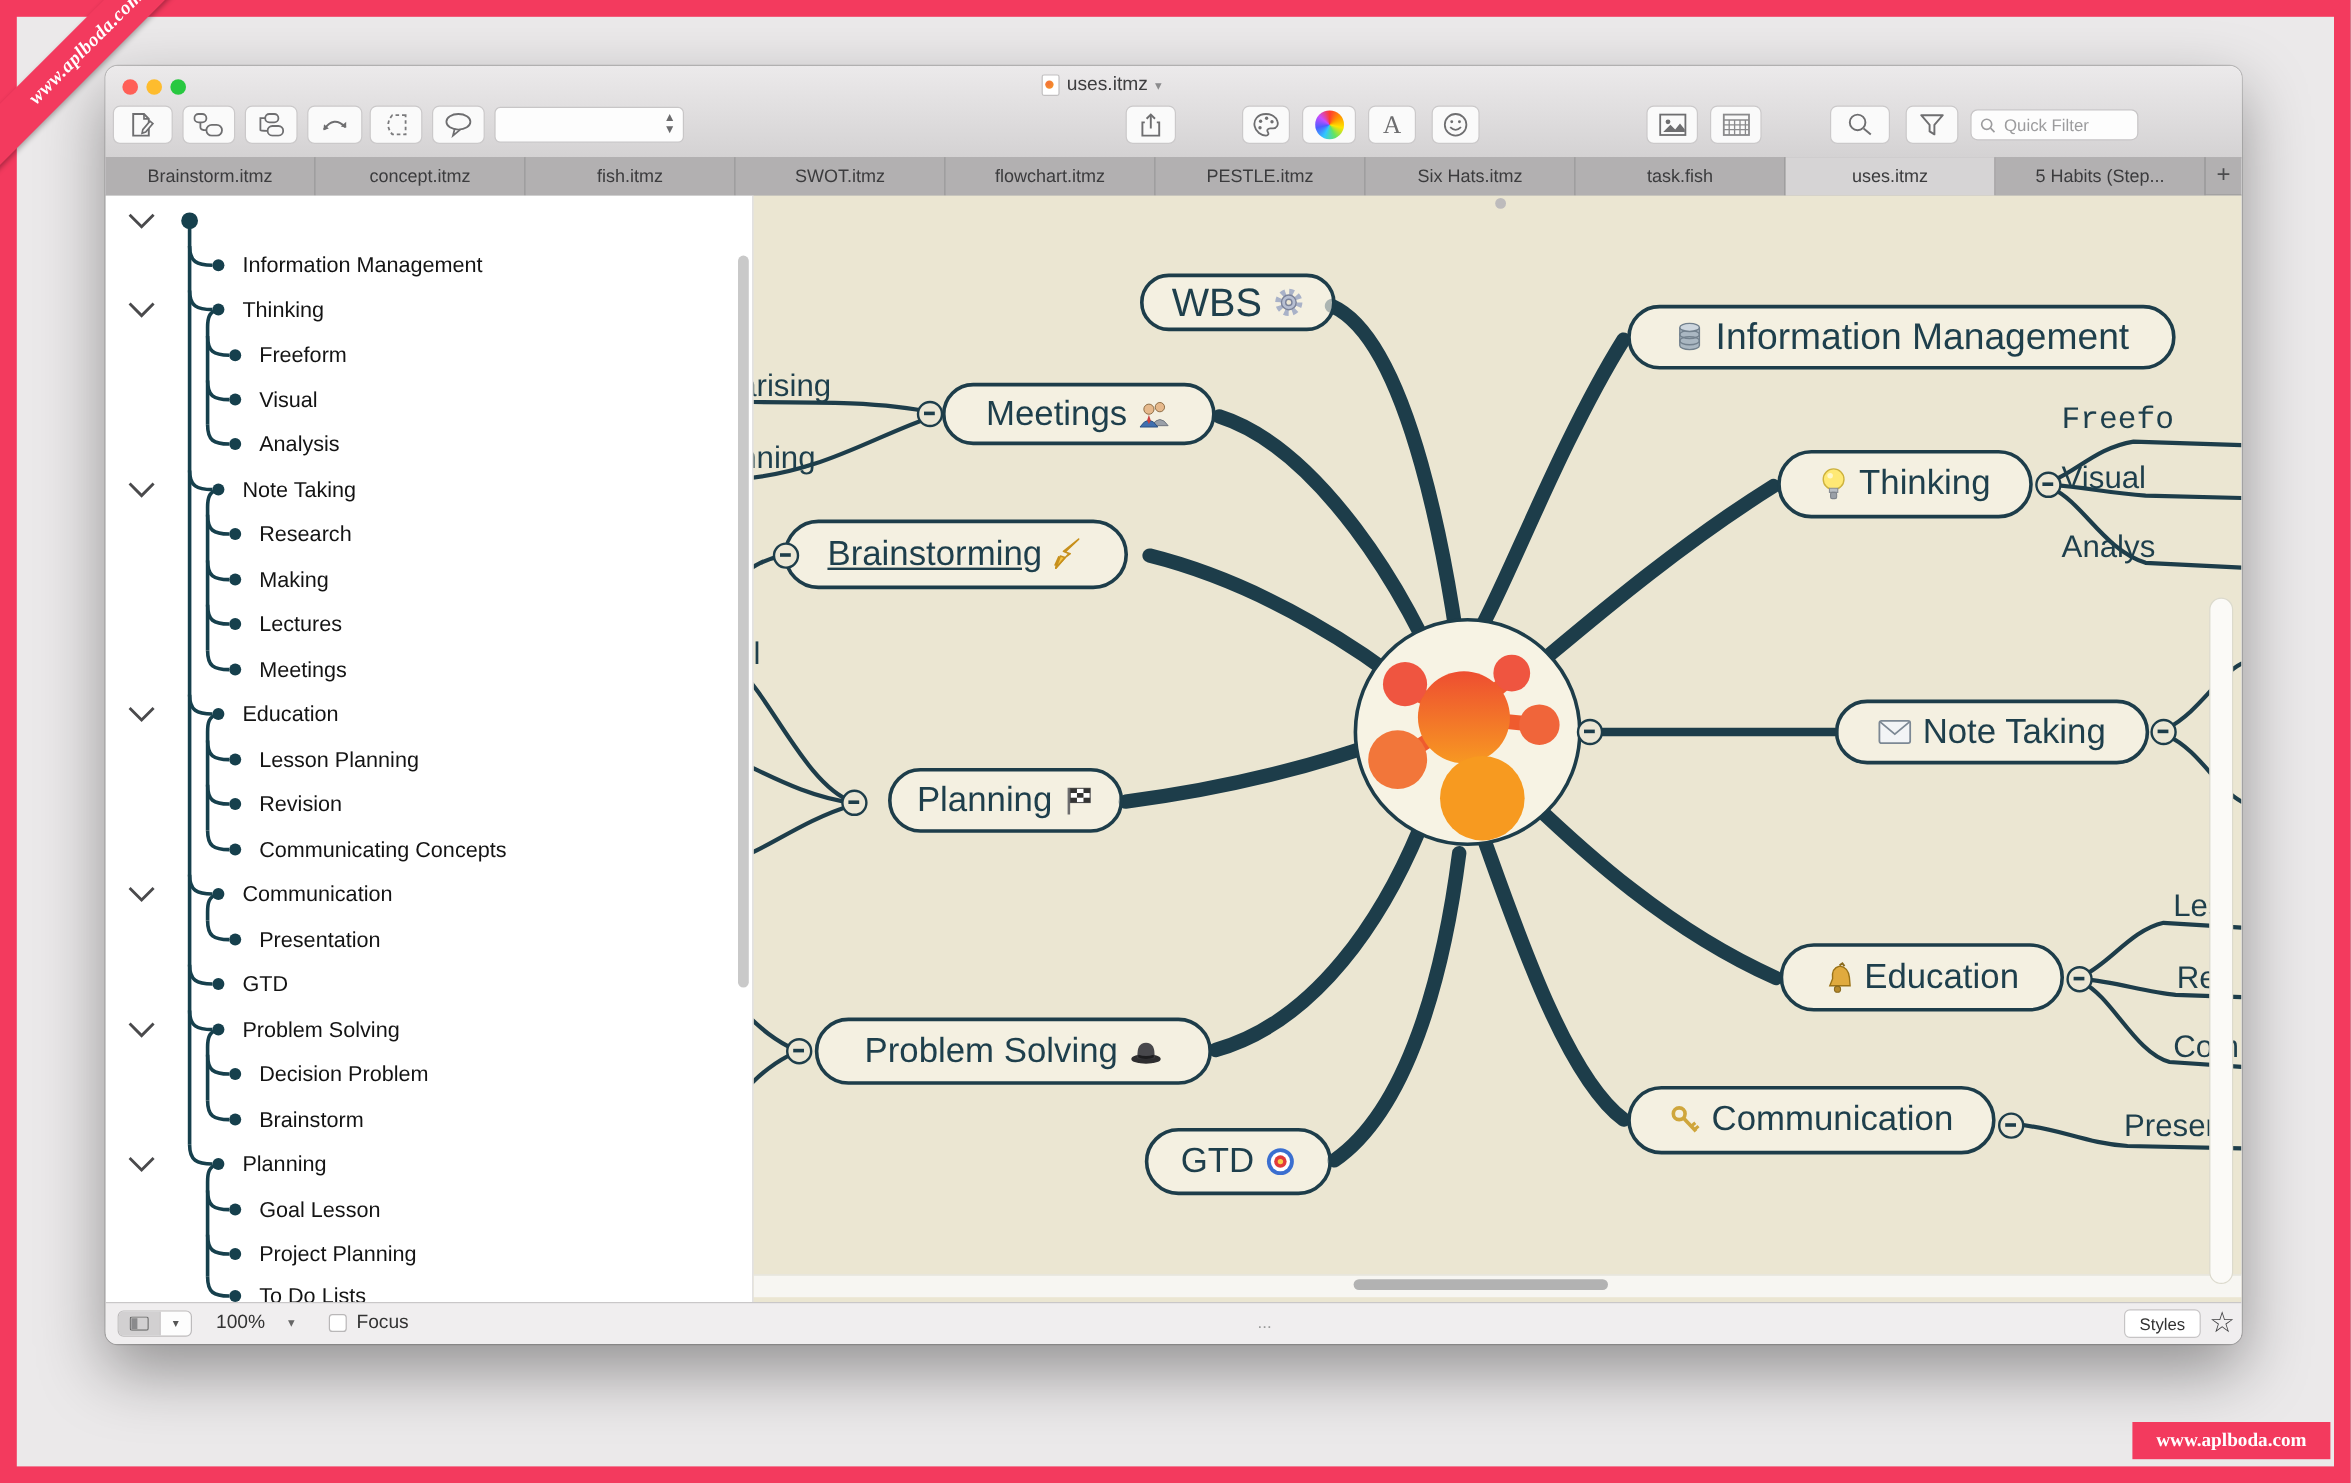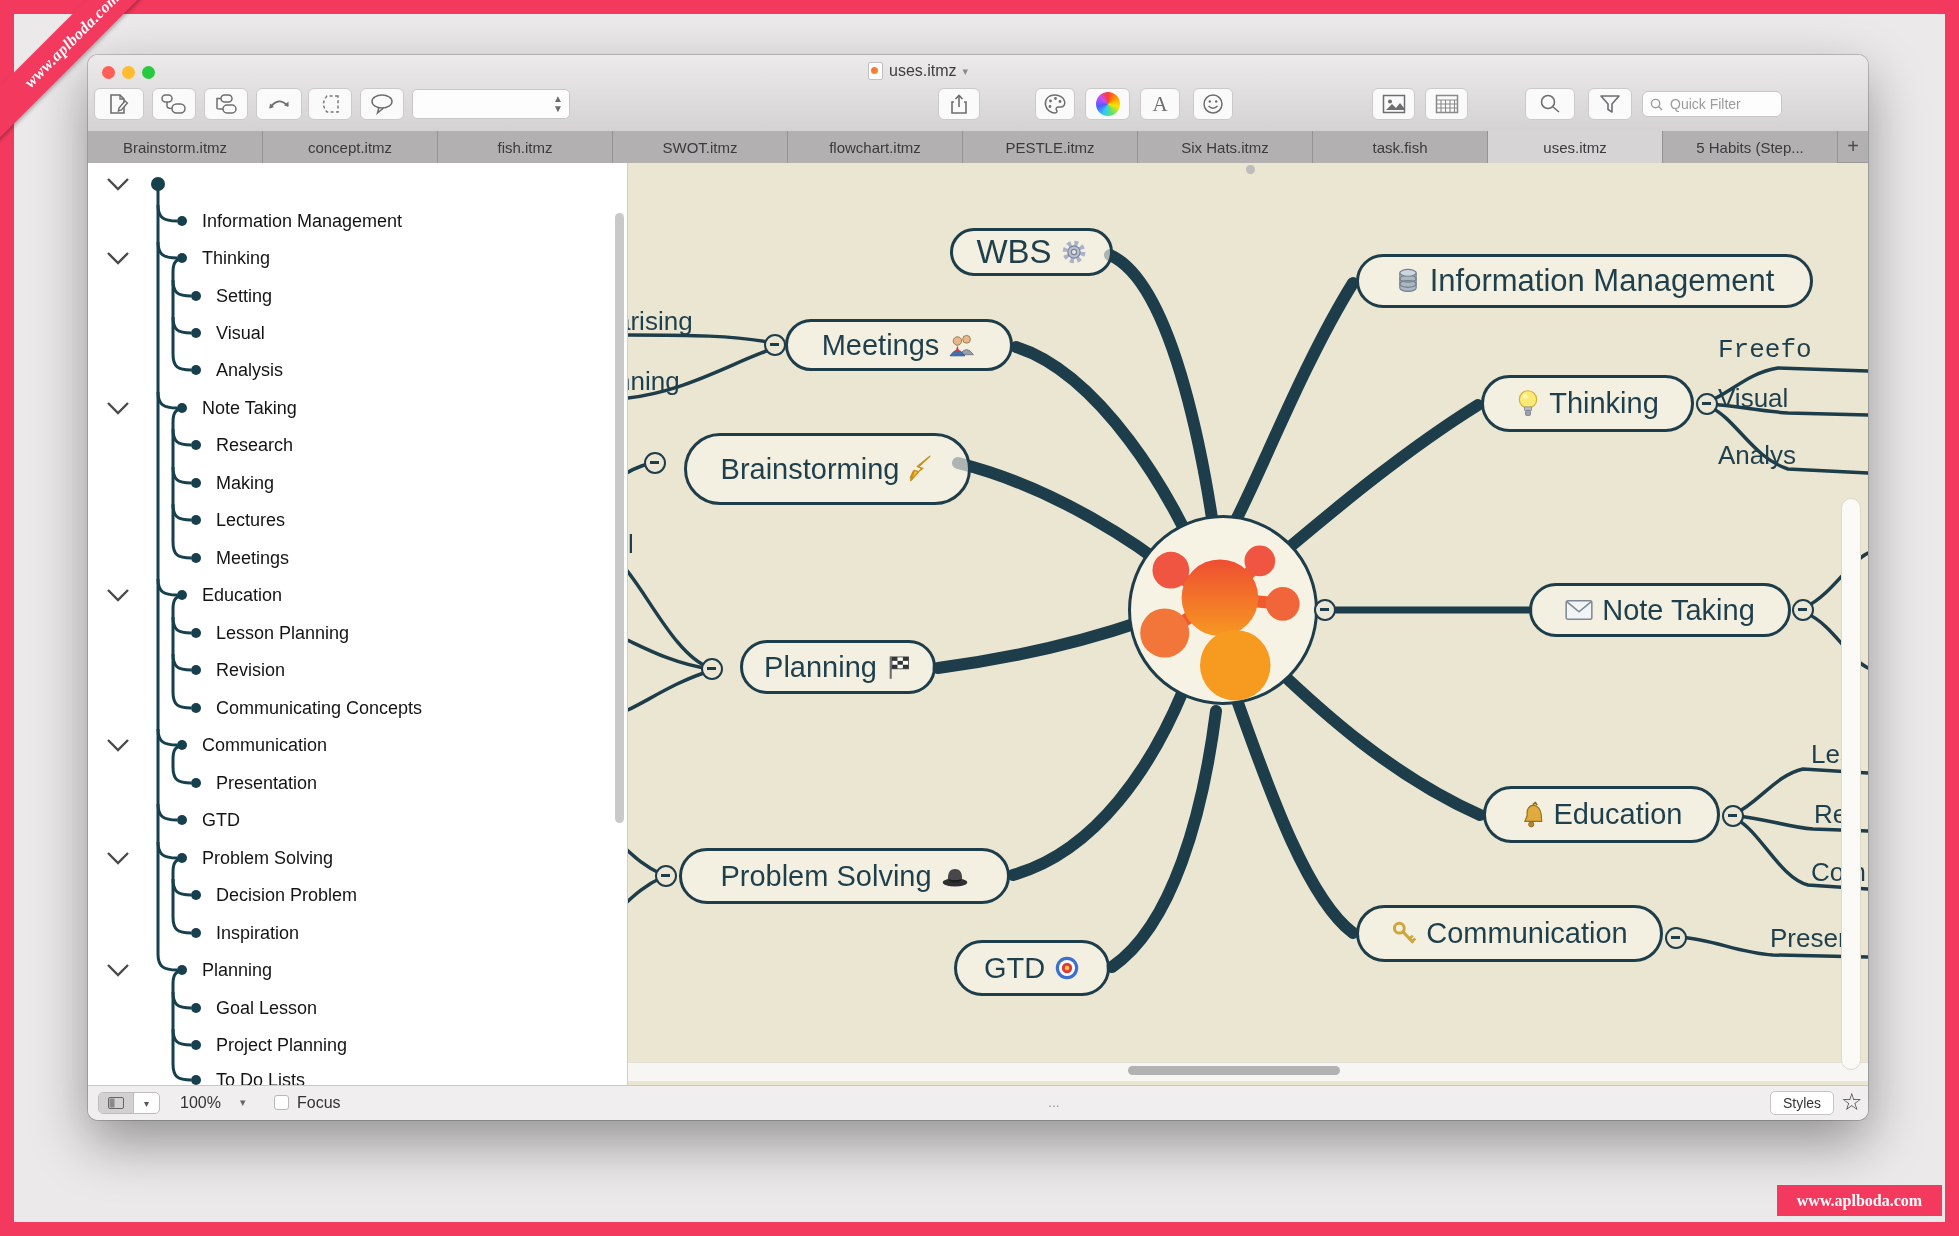--- a/index.html
+++ b/index.html
@@ -302,38 +302,38 @@
           <path d="M20 240 L30 250 L40 240"></path>
           <path d="M20 427 L30 437 L40 427"></path>
           <path d="M20 577 L30 587 L40 577"></path>
           <path d="M20 690 L30 700 L40 690"></path>
           <path d="M20 802 L30 812 L40 802"></path>
         </g>
       </svg>
 
       <div class="sl l1" style="top:47px">Information Management</div>
       <div class="sl l1" style="top:84px">Thinking</div>
-      <div class="sl l2" style="top:122px">Setting</div>
+      <div class="sl l2" style="top:122px">Freeform</div>
       <div class="sl l2" style="top:159px">Visual</div>
       <div class="sl l2" style="top:196px">Analysis</div>
       <div class="sl l1" style="top:234px">Note Taking</div>
       <div class="sl l2" style="top:271px">Research</div>
       <div class="sl l2" style="top:309px">Making</div>
       <div class="sl l2" style="top:346px">Lectures</div>
       <div class="sl l2" style="top:384px">Meetings</div>
       <div class="sl l1" style="top:421px">Education</div>
       <div class="sl l2" style="top:459px">Lesson Planning</div>
       <div class="sl l2" style="top:496px">Revision</div>
       <div class="sl l2" style="top:534px">Communicating Concepts</div>
       <div class="sl l1" style="top:571px">Communication</div>
       <div class="sl l2" style="top:609px">Presentation</div>
       <div class="sl l1" style="top:646px">GTD</div>
       <div class="sl l1" style="top:684px">Problem Solving</div>
       <div class="sl l2" style="top:721px">Decision Problem</div>
-      <div class="sl l2" style="top:759px">Inspiration</div>
+      <div class="sl l2" style="top:759px">Brainstorm</div>
       <div class="sl l1" style="top:796px">Planning</div>
       <div class="sl l2" style="top:834px">Goal Lesson</div>
       <div class="sl l2" style="top:871px">Project Planning</div>
       <div class="sl l2" style="top:906px">To Do Lists</div>
 
       <div class="sscroll"></div>
     </div>
 
     <div class="canvas">
       <svg class="layer" width="1240" height="922">
@@ -411,21 +411,21 @@
         <span>Meetings</span>
         <svg width="28" height="24" viewBox="0 0 24 21">
           <circle cx="16" cy="5.5" r="3.4" fill="#e6b98c" stroke="#8a6a42" stroke-width=".7"></circle>
           <path d="M10 19 q6 -9 12 0 z" fill="#9aa0a8" stroke="#6e747c" stroke-width=".7"></path>
           <circle cx="8" cy="7" r="3.7" fill="#e6b98c" stroke="#8a6a42" stroke-width=".7"></circle>
           <path d="M1.5 20 q6.5 -10 13 0 z" fill="#3f6fae" stroke="#2c4f80" stroke-width=".7"></path>
           <path d="M8 11 l1.3 4 l-1.3 3 l-1.3 -3 z" fill="#c94040"></path>
         </svg>
       </div>
 
-      <div class="node" style="left:56px;top:270px;width:287px;height:72px;">
+      <div class="node" style="left:25px;top:270px;width:287px;height:58px;text-decoration:underline;">
         <span>Brainstorming</span>
         <svg width="26" height="28" viewBox="0 0 20 22">
           <polygon points="17,1 7,9 10.5,10.5 2,20 4,12.5 1.5,18 11.5,10.5 8,9.5" fill="#f6c445" stroke="#c7901c" stroke-width="1" stroke-linejoin="round"></polygon>
           <polygon points="2,20 8,13 5,12" fill="#f6c445" stroke="#c7901c" stroke-width="1" stroke-linejoin="round"></polygon>
         </svg>
       </div>
 
       <div class="node" style="left:112px;top:477px;width:196px;height:54px;">
         <span>Planning</span>
         <svg width="26" height="26" viewBox="0 0 22 22">

